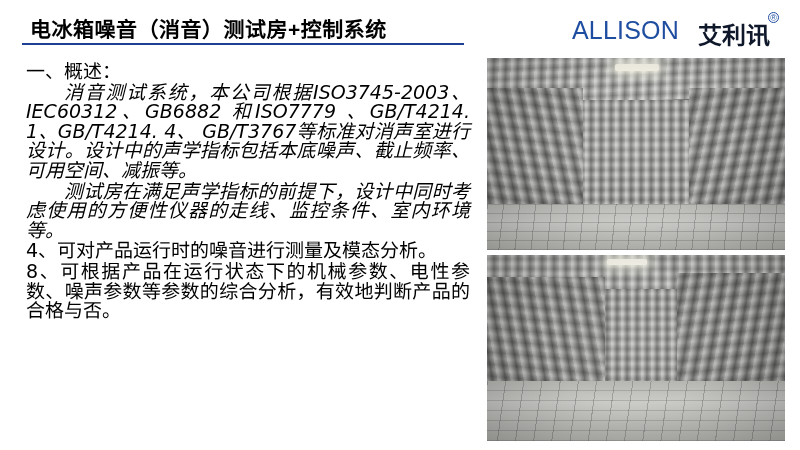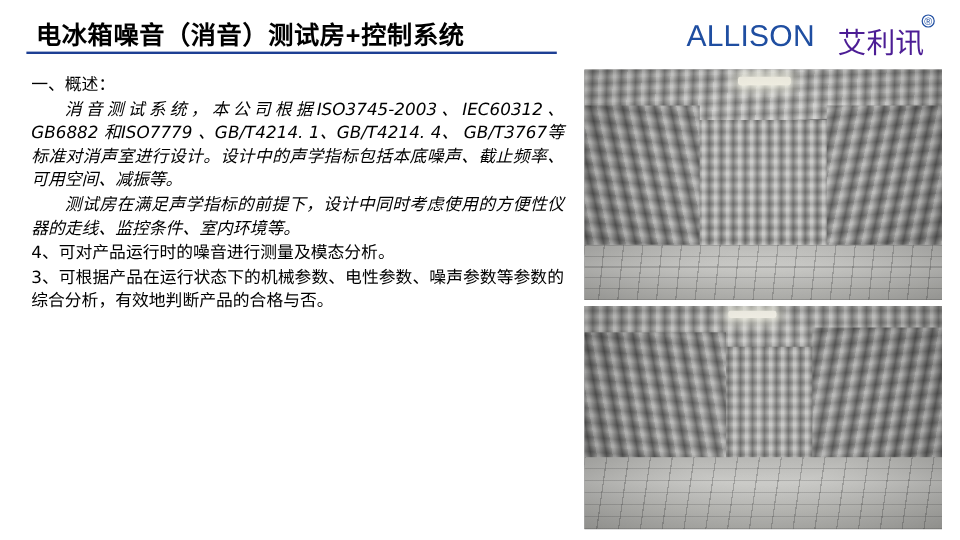--- a/index.html
+++ b/index.html
@@ -34,21 +34,21 @@
   }
   #title-text {
     position: absolute;
     left: 8px;
     top: 1px;
     font-size: 21px;
     font-weight: bold;
     letter-spacing: 0.5px;
     white-space: nowrap;
     color: #000000;
-    font-family: Liberation Mono, monospace;
+    font-family: Liberation Sans, sans-serif;
   }
 
   
   #logo {
     position: absolute;
     right: 14px;
     top: 14px;
     width: 214px;
     height: 32px;
   }
@@ -60,22 +60,22 @@
     font-weight: normal;
     color: #1f4ea1;
     letter-spacing: 0.2px;
     font-family: "Liberation Sans", sans-serif;
   }
   #logo-cn {
     position: absolute;
     left: 126px;
     top: 2px;
     font-size: 24px;
-    font-weight: normal;
-    color: #4c1d95;
+    font-weight: bold;
+    color: #0f172a;
     font-family: "DejaVu Sans", "Liberation Sans", sans-serif;
   }
   #logo-tm {
     position: absolute;
     left: 196px;
     top: -2px;
     font-size: 9px;
     color: #1f4ea1;
     border: 1px solid #1f4ea1;
     border-radius: 50%;
@@ -85,21 +85,21 @@
     text-align: center;
     box-sizing: border-box;
   }
 
   
   #body-text {
     position: absolute;
     left: 26px;
     top: 62px;
     width: 444px;
-    font-size: 14px;
+    font-size: 19px;
     line-height: 19.6px;
     color: #000000;
     font-family: "DejaVu Sans", "Liberation Sans", sans-serif;
     text-align: justify;
   }
   #body-text p {
     margin: 0 0 1px 0;
   }
   .indent {
     text-indent: 2em;
@@ -291,21 +291,21 @@
     <span id="logo-cn">艾利讯</span>
     <span id="logo-tm">®</span>
   </div>
 </div>
 
 <div id="body-text">
   <p>一、概述：</p>
   <p class="indent">消音测试系统，本公司根据ISO3745-2003、IEC60312、GB6882 和ISO7779 、GB/T4214. 1、GB/T4214. 4、 GB/T3767等标准对消声室进行设计。设计中的声学指标包括本底噪声、截止频率、可用空间、减振等。</p>
   <p class="indent">测试房在满足声学指标的前提下，设计中同时考虑使用的方便性仪器的走线、监控条件、室内环境等。</p>
   <p>4、可对产品运行时的噪音进行测量及模态分析。</p>
-  <p>3、可根据产品在运行状态下的机械参数、电性参数、噪声参数等参数的综合分析，有效地判断产品的合格与否。</p>
+  <p>8、可根据产品在运行状态下的机械参数、电性参数、噪声参数等参数的综合分析，有效地判断产品的合格与否。</p>
 </div>
 
 <div class="photo" id="photo-top">
   <div class="wedge-wall">
     <div id="pt-ceiling"></div>
     <div id="pt-back"></div>
     <div id="pt-left"></div>
     <div id="pt-right"></div>
     <div id="pt-floor"></div>
     <div id="pt-floorgrid"></div>

